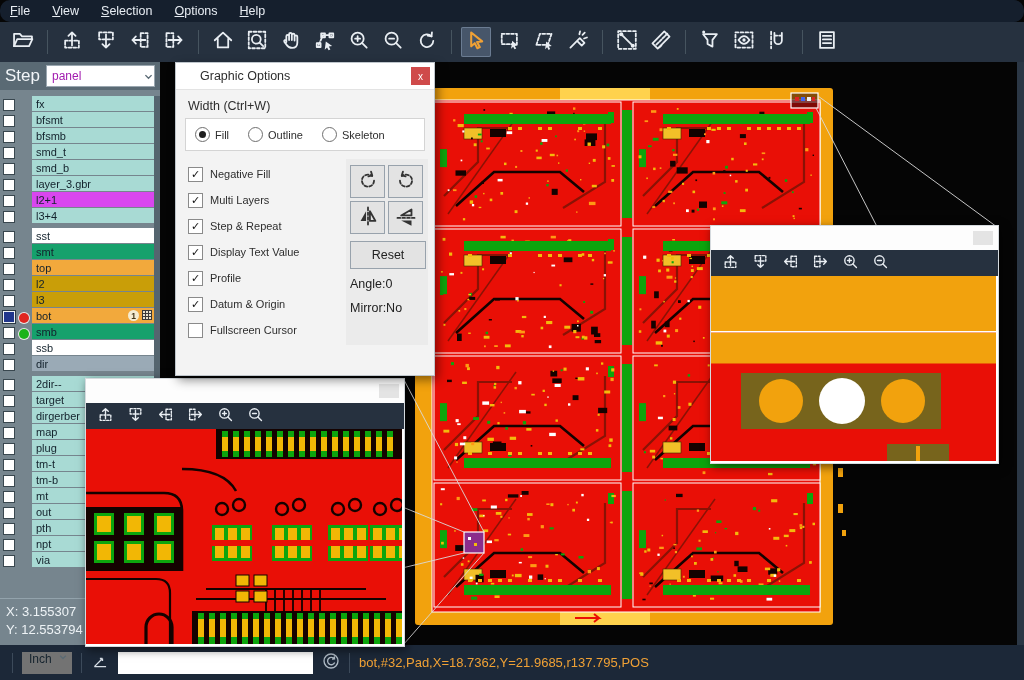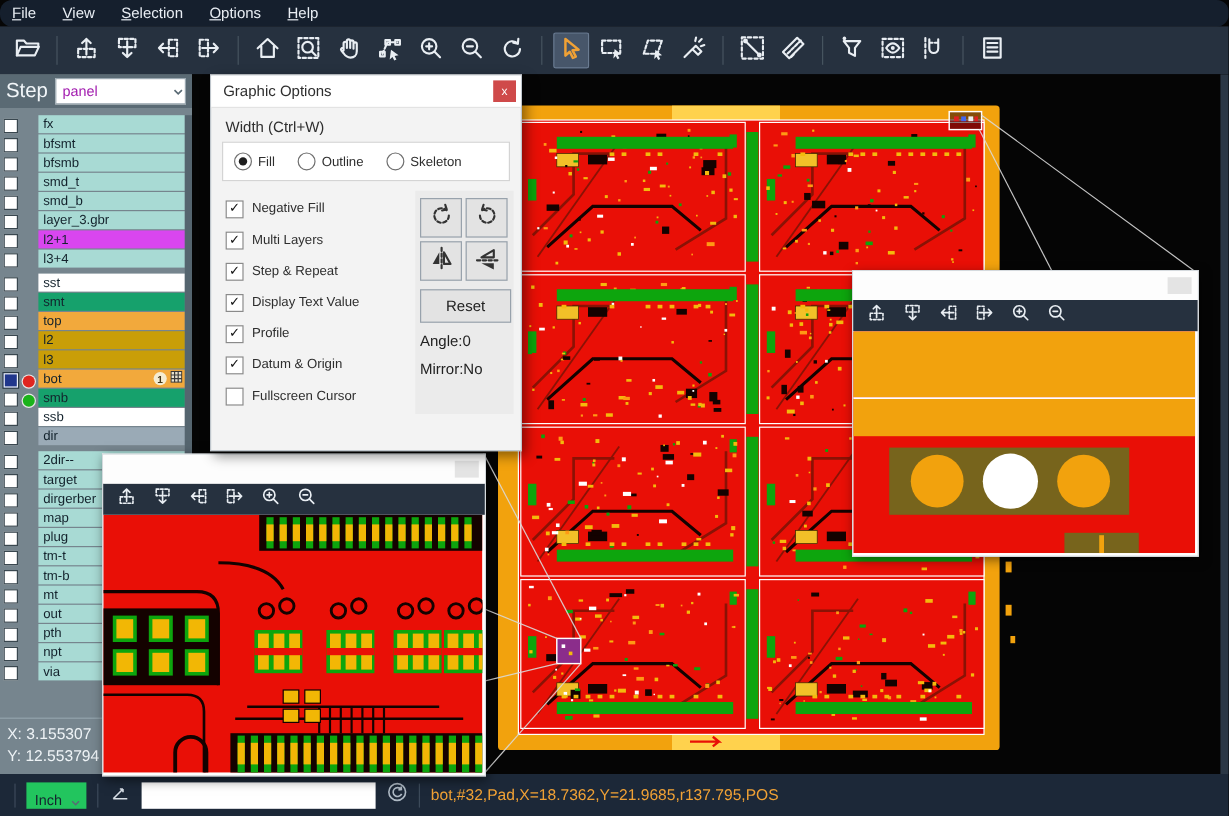--- a/index.html
+++ b/index.html
@@ -49,21 +49,21 @@
              box-shadow:2px 3px 9px rgba(0,0,0,.55);}
   .fw-title{height:24px;background:#fdfdfd;position:relative;}
   .fw-btn{position:absolute;right:5px;top:5px;width:20px;height:14px;background:#e4e4e4;}
   .fw-toolbar{height:26px;background:#26313f;display:flex;align-items:center;gap:8px;padding-left:8px;}
   .fw-toolbar .tb-btn{width:22px;height:22px;margin:0;}
   .fw-content{position:relative;overflow:hidden;font-size:0;}
   
   #dialog{position:absolute;left:175px;top:62px;width:260px;height:314px;background:#f3f3f3;
           border:1px solid #bfc6cc;box-shadow:3px 4px 10px rgba(0,0,0,.45);z-index:20;box-sizing:border-box;}
   #dlg-title{height:26px;background:#fff;border-bottom:1px solid #e3e3e3;display:flex;align-items:center;
-             padding-left:10px;font-size:12.5px;color:#2e2e2e;}
+             padding-left:24px;font-size:12.5px;color:#2e2e2e;}
   #dlg-close{position:absolute;top:4px;right:4px;width:19px;height:18px;background:#cf4a4a;color:#fff;
              font-size:10px;display:flex;align-items:center;justify-content:center;cursor:default;}
   #dlg-width-label{position:absolute;left:12px;top:36px;font-size:12.5px;color:#2e2e2e;}
   #dlg-radio-box{position:absolute;left:9px;top:55px;width:240px;height:33px;background:#fff;
                  border:1px solid #d4d4d4;display:flex;align-items:center;gap:6px;padding-left:9px;box-sizing:border-box;}
   .radio-item{display:flex;align-items:center;gap:5px;margin-right:13px;}
   .radio{width:13px;height:13px;border:1px solid #6f6f6f;border-radius:50%;background:#fff;position:relative;flex:none;}
   .radio.sel::after{content:"";position:absolute;left:3px;top:3px;right:3px;bottom:3px;background:#1e1e1e;border-radius:50%;}
   .radio-lbl,.dcb-lbl{font-size:11px;color:#2e2e2e;}
   #dlg-checks{position:absolute;left:12px;top:98px;}
@@ -76,21 +76,21 @@
   #reset-btn{position:absolute;left:174px;top:178px;width:74px;height:26px;background:#e3e3e3;
              border:1px solid #98a2ac;font-size:12.5px;color:#222;display:flex;align-items:center;justify-content:center;}
   #angle-label{position:absolute;left:174px;top:214px;font-size:12.5px;color:#222;}
   #mirror-label{position:absolute;left:174px;top:238px;font-size:12.5px;color:#222;}
   #dlg-close-btn{position:absolute;left:8px;bottom:8px;width:242px;height:25px;background:#e9e9e9;
                  border:1px solid #a9b2ba;font-size:12.5px;color:#222;display:flex;align-items:center;justify-content:center;}
   
   #statusbar{position:absolute;left:0;bottom:0;width:1024px;height:35px;background:#1c2838;
              display:flex;align-items:center;gap:9px;padding-left:12px;box-sizing:border-box;}
   .sb-divider{width:1px;height:20px;background:#3c4a5a;flex:none;}
-  #unit-select{width:50px;height:22px;background:#22c55e;display:flex;align-items:flex-end;justify-content:space-between;
+  #unit-select{width:50px;height:22px;background:#737373;display:flex;align-items:flex-start;justify-content:space-between;
                padding:0 4px 0 7px;font-size:12px;color:#15232e;box-sizing:border-box;}
   #cmd-input{width:195px;height:22px;border:none;background:#fff;box-sizing:border-box;padding:0 5px;font-size:12px;}
   #status-text{color:#f0a135;font-size:13px;white-space:nowrap;}
 </style>
 </head>
 <body>
 
 <div id="app">
   <div id="menubar">
       <div class="menu-item">File</div>

